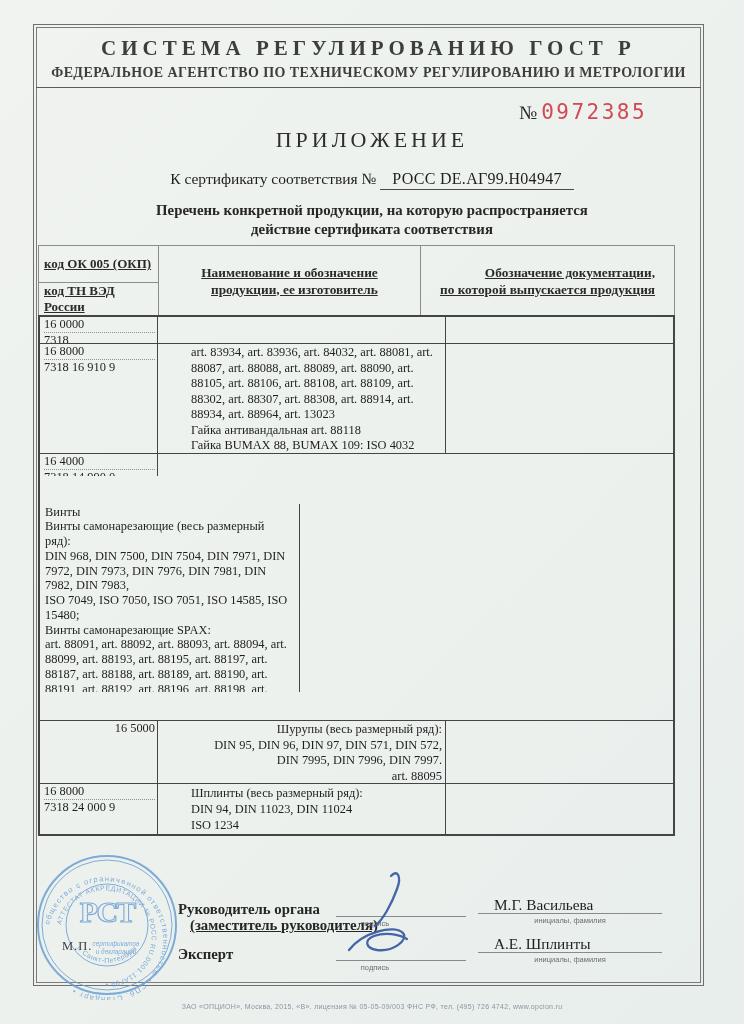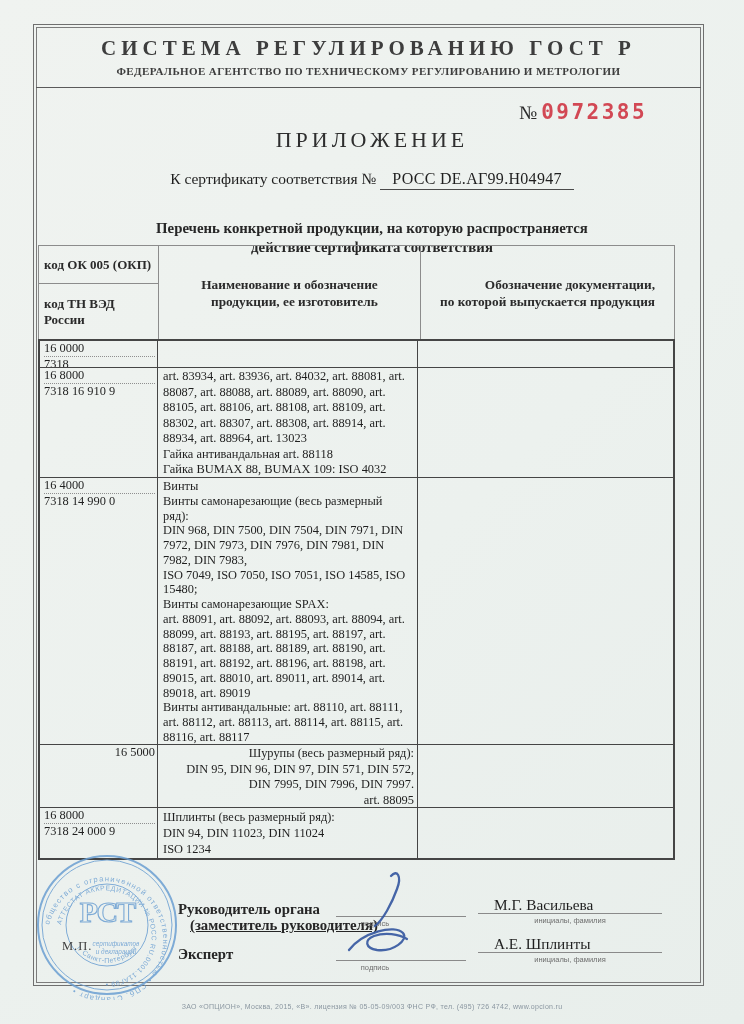--- a/index.html
+++ b/index.html
@@ -8,49 +8,49 @@
     position:relative; width:744px; height:1024px; overflow:hidden;
     background:linear-gradient(135deg,#f0f3f0 0%, #ecf1ee 55%, #e8eeeb 100%);
     font-family:"Liberation Serif", serif; color:#1f1f1f;
   }
   
   .frame { position:absolute; left:33px; top:24px; width:671px; height:962px; border:1.5px solid #6f6f6f; }
   .frame-inner { position:absolute; left:2px; top:2px; right:2px; bottom:2px; border:1px solid #7c7c7c; }
   
   .band { position:absolute; left:36px; top:27px; width:665px; height:61px; border-bottom:1.5px solid #5a5a5a; text-align:center; }
   .sys-title { margin-top:9px; font-size:21px; font-weight:bold; letter-spacing:5px; color:#3d3d3d; }
-  .agency { margin-top:4px; font-size:11px; font-weight:bold; letter-spacing:.4px; color:#3d3d3d; }
+  .agency { margin-top:4px; font-size:14px; font-weight:bold; letter-spacing:.4px; color:#3d3d3d; }
   
   .docnum { position:absolute; left:519px; top:100px; white-space:nowrap; }
   .docnum .no { font-size:19px; color:#2a2a2a; }
-  .docnum .val { font-family:"DejaVu Sans Mono", monospace; font-size:21px; color:#d24854; letter-spacing:2.5px;font-weight:bold; }
+  .docnum .val { font-family:"DejaVu Sans Mono", monospace; font-size:21px; color:#d24854; letter-spacing:2.5px; }
   .title { position:absolute; top:127px; left:0; width:100%; text-align:center; font-size:22px; font-weight:normal; letter-spacing:4px; color:#2e2e2e; }
   .certline { position:absolute; top:170px; left:0; width:100%; text-align:center; font-size:15.5px; }
   .certline .cval { display:inline-block; padding:0 12px 1px 12px; border-bottom:1.2px solid #4a4a4a; font-size:16px; letter-spacing:.3px; }
-  .intro { position:absolute; top:219px; left:0; width:100%; text-align:center; font-weight:bold; font-size:14.8px; line-height:19px; white-space:pre-line; color:#262626; }
+  .intro { position:absolute; top:201px; left:0; width:100%; text-align:center; font-weight:bold; font-size:14.8px; line-height:19px; white-space:pre-line; color:#262626; }
   
   .tbl { position:absolute; left:38px; top:245px; width:637px; }
-  .thead { display:flex; height:94px; border:1px solid #8c8c8c; border-bottom:none; }
+  .thead { display:flex; height:70px; border:1px solid #8c8c8c; border-bottom:none;text-decoration:underline; }
   .th1 { width:120px; border-right:1px solid #8c8c8c; display:flex; flex-direction:column; }
   .th1-top { height:38px; border-bottom:1px solid #8c8c8c; display:flex; align-items:center; padding-left:5px; }
   .th1-bot { flex:1; display:flex; align-items:center; padding-left:5px; }
   .th2 { width:262px; border-right:1px solid #8c8c8c; }
   .th3 { flex:1; }
   .thc { display:flex; align-items:center; justify-content:center; text-align:right; white-space:pre-line; }
   .thead, .th1-top, .th1-bot { font-size:13px; font-weight:bold; color:#2a2a2a; }
   .th2, .th3 { font-size:13.3px; line-height:17px; }
   .tbody { border:2px solid #454545; background:rgba(255,255,255,0.0); }
-  .trow { display:flex; border-bottom:1.5px solid #454545; overflow:hidden; }
+  .trow { display:flex; border-bottom:1.5px solid #454545; overflow:hidden;gap:28px; }
   .trow:last-child { border-bottom:none; }
   .td1 { width:118px; border-right:1.5px solid #454545; padding:1px 2px 0 4px; font-size:12.4px; line-height:13.2px; overflow:hidden; }
   .td1 .code1 { display:block; }
   .td1.dot .code1 { border-bottom:1px dotted #8f8f8f; padding-bottom:1px; margin-bottom:1px; }
   .td2 { width:260px; border-right:1.5px solid #454545; padding:1px 3px 0 5px; font-size:12.4px; white-space:pre-line; overflow:hidden; }
   .td3 { flex:1; overflow:hidden; }
-  .r1 { height:27px; } .r2 { height:110px; } .r3 { height:267px; } .r4 { height:63px;text-align:right; } .r5 { height:50px; }
+  .r1 { height:27px; } .r2 { height:110px; } .r3 { height:267px;flex-direction:column; } .r4 { height:63px;text-align:right; } .r5 { height:50px; }
   .r2 .td2 { line-height:15.55px; } .r3 .td2 { line-height:14.75px; } .r4 .td2 { line-height:15.5px; } .r5 .td2 { line-height:16px; }
   
   .sig-role { position:absolute; left:178px; top:901px; font-weight:bold; font-size:14.8px; line-height:16px; color:#262626; }
   .sig-role .u { text-decoration:underline;margin-left:12px; }
   .sig-expert { position:absolute; left:178px; top:946px; font-weight:bold; font-size:14.8px; color:#262626; }
   .sline { position:absolute; border-bottom:1px solid #8a8a8a; }
   .slab { position:absolute; font-family:"Liberation Sans", sans-serif; font-size:7.5px; color:#6d6d6d; text-align:center; }
   .sigline1 { left:336px; top:897px; width:130px; height:20px; }
   .siglab1 { left:340px; top:919px; width:70px; }
   .sigline2 { left:336px; top:941px; width:130px; height:20px; }

